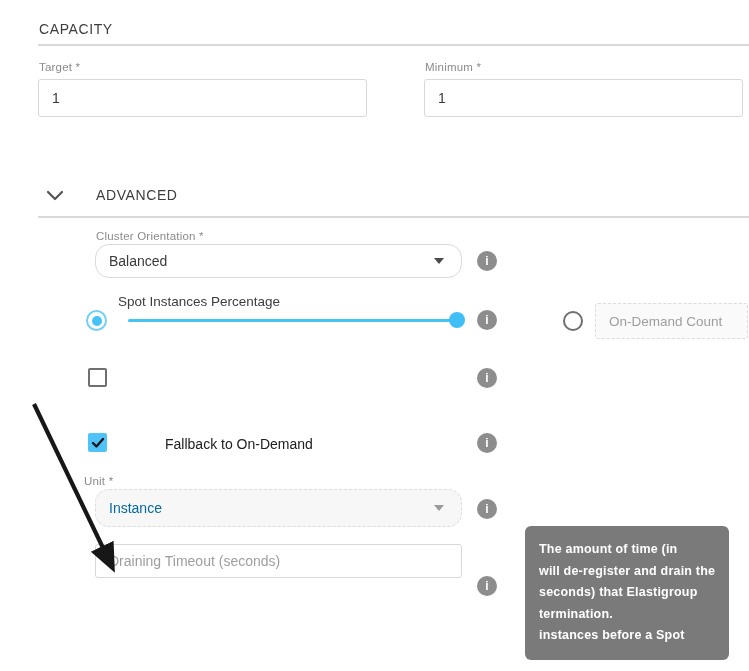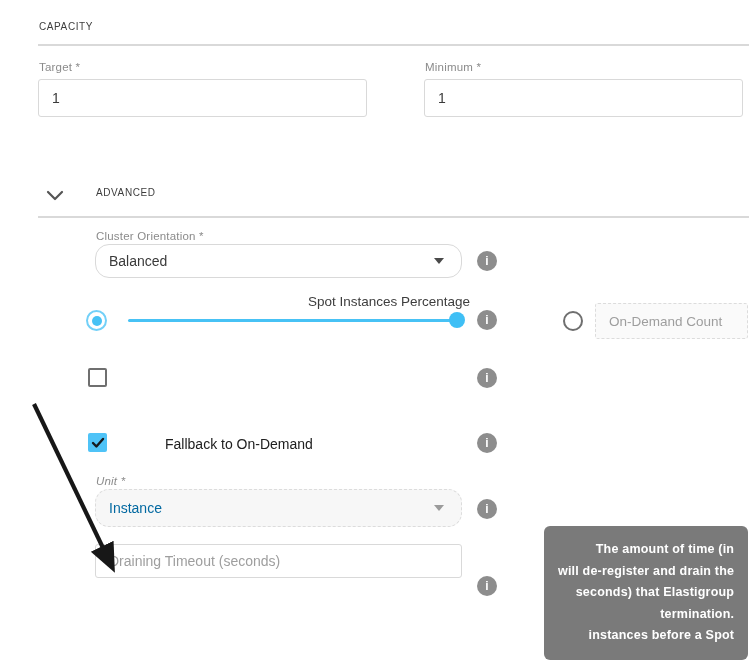--- a/index.html
+++ b/index.html
@@ -1,21 +1,21 @@
 <!DOCTYPE html>
 <html><head>
 <meta charset="utf-8">
 <style>
   html,body{margin:0;padding:0;background:#fff;}
   *{box-sizing:border-box;}
   #app{position:relative;width:749px;height:671px;background:#ffffff;
        font-family:"Liberation Sans",sans-serif;overflow:hidden;}
   .abs{position:absolute;}
 
-  .sec-title{font-size:10px;color:#3d3d3d;letter-spacing:.6px;}
+  .sec-title{font-size:14px;color:#3d3d3d;letter-spacing:.6px;}
   .divider{height:2px;background:#d9d9d9;}
   .small-label{font-size:11.5px;color:#8b8b8b;letter-spacing:.2px;}
 
   .txt-input{border:1.5px solid #d9d9d9;border-radius:3px;font-size:14px;color:#3a3a3a;
        padding:0 13px;outline:none;background:#fff;font-family:"Liberation Sans",sans-serif;}
   .txt-input::placeholder{color:#9e9e9e;opacity:1;}
   .txt-input.dashed{border:1.5px dashed #dcdcdc;background:#fafafa;}
 
   .select{display:flex;align-items:center;justify-content:space-between;
        border:1.5px solid #d9d9d9;border-radius:14px;padding:0 17px 0 13px;
@@ -34,21 +34,21 @@
   .radio-on .dot{width:10px;height:10px;border-radius:50%;background:#47c2f5;}
   .radio-off{width:20px;height:20px;border:2px solid #6f6f6f;border-radius:50%;background:#fff;cursor:pointer;}
 
   .track{height:3px;background:#47c2f5;border-radius:2px;cursor:pointer;}
   .handle{width:16px;height:16px;border-radius:50%;background:#3fbff5;cursor:pointer;}
 
   .cb{width:19px;height:19px;border:2px solid #6f6f6f;border-radius:2px;background:#fff;cursor:pointer;}
   .cb.checked{border:none;background:#4fc3f7;display:flex;align-items:center;justify-content:center;}
   .cb-label{font-size:14px;color:#202020;cursor:pointer;}
 
-  .spot-label{font-size:13.5px;color:#3d3d3d;text-align:right;}
+  .spot-label{font-size:13.5px;color:#3d3d3d;text-align:left;}
 
   .tooltip{background:#7a7a7a;border-radius:6px;padding:13px 14px;color:#ffffff;
        font-size:12.5px;font-weight:600;line-height:21.5px;letter-spacing:.2px;}
   .tooltip .line{white-space:nowrap;}
 
   svg.arrow-overlay{position:absolute;left:0;top:0;pointer-events:none;}
 </style>
 </head>
 <body>
 
@@ -103,35 +103,35 @@
       <svg width="14" height="12" viewBox="0 0 14 12">
         <polyline points="2,6 5.4,9.5 12,2" fill="none" stroke="#16191d" stroke-width="2.4" stroke-linecap="round" stroke-linejoin="round"></polyline>
       </svg>
     </span>
   </div>
   <div class="abs cb-label" style="left:121px;top:436px;margin-left:44px;">Fallback to On-Demand</div>
   <div class="abs info" style="left:477px;top:433px;">
     <span>i</span>
   </div>
 
-  <div class="abs small-label" style="left:96px;top:475px;font-style:italic;">Unit *</div>
+  <div class="abs small-label" style="left:84px;top:475px;">Unit *</div>
   <div class="abs select disabled" style="left:95px;top:489px;width:367px;height:38px;">
     <span>Instance</span>
     <span class="caret gray"></span>
   </div>
   <div class="abs info" style="left:477px;top:499px;">
     <span>i</span>
   </div>
 
   <input class="abs txt-input" style="left: 95px; top: 544px; width: 367px; height: 34px;" placeholder="Draining Timeout (seconds)">
   <div class="abs info" style="left:477px;top:576px;">
     <span>i</span>
   </div>
 
-  <div class="abs tooltip" style="left:544px;top:526px;text-align:right;">
+  <div class="abs tooltip" style="left:525px;top:526px;">
     <div class="line">The amount of time (in</div>
     <div class="line">will de-register and drain the</div>
     <div class="line">seconds) that Elastigroup</div>
     <div class="line">termination.</div>
     <div class="line">instances before a Spot</div>
   </div>
 
   <svg class="arrow-overlay" width="749" height="671" viewBox="0 0 749 671">
     <defs>
       <marker id="ah" markerWidth="8" markerHeight="7" refX="1" refY="3" orient="auto">

